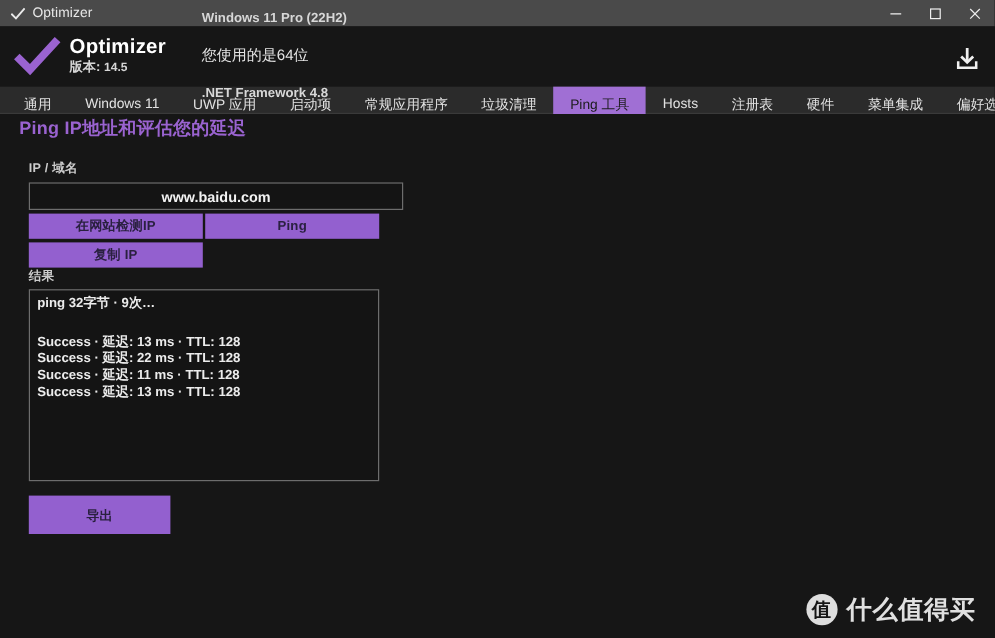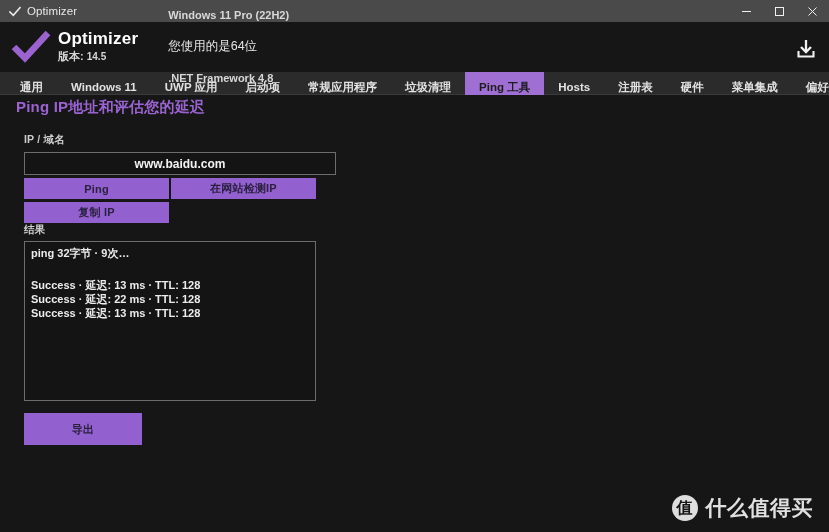--- a/index.html
+++ b/index.html
@@ -90,21 +90,21 @@
     background: #2b2b2b;
     display: flex; align-items: stretch;
     border-bottom: 1px solid #3a3a3a;
     padding-left: 6px;
   }
   .tab {
     display: flex; align-items: center; justify-content: center;
     padding: 15px 14px;
     font-size: 11.5px;
     color: #e2e2e2;
-    font-weight: bold;
+    font-weight: normal;
     cursor: pointer;
     white-space: nowrap;
   }
   .tab.active {
     background: #a06fd4;
     color: #1c1c1c;
   }
 
   
   .content { position: relative; height: 437px; background: #161616; }
@@ -258,32 +258,33 @@
   </div>
 
   <div class="content">
     <div class="section-title">Ping IP地址和评估您的延迟</div>
 
     <div class="panel">
       <div class="field-label">IP / 域名</div>
       <input class="text-input" type="text" value="www.baidu.com" style="">
 
       <div class="btn-row">
+        <button class="pbtn half">在网站检测IP</button>
         <button class="pbtn half">Ping</button>
-        <button class="pbtn half">在网站检测IP</button>
       </div>
       <div class="btn-row">
         <button class="pbtn half">复制 IP</button>
       </div>
 
       <div class="results-label">结果</div>
       <div class="results-box">
         <div class="res-line res-head">ping 32字节 · 9次…</div>
         <div class="res-line">Success · 延迟: 13 ms · TTL: 128</div>
         <div class="res-line">Success · 延迟: 22 ms · TTL: 128</div>
+        <div class="res-line">Success · 延迟: 11 ms · TTL: 128</div>
         <div class="res-line">Success · 延迟: 13 ms · TTL: 128</div>
       </div>
 
       <div class="export-wrap">
         <button class="pbtn export">导出</button>
       </div>
     </div>
 
     <div class="watermark">
       <div class="wm-logo">值</div>

